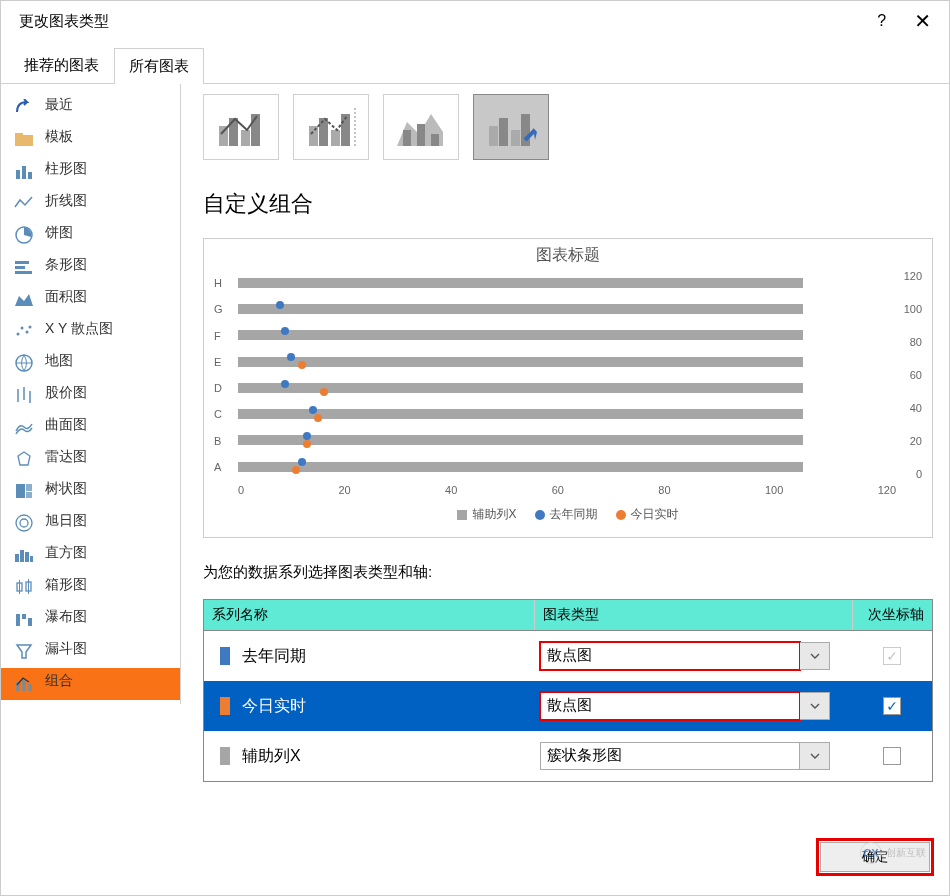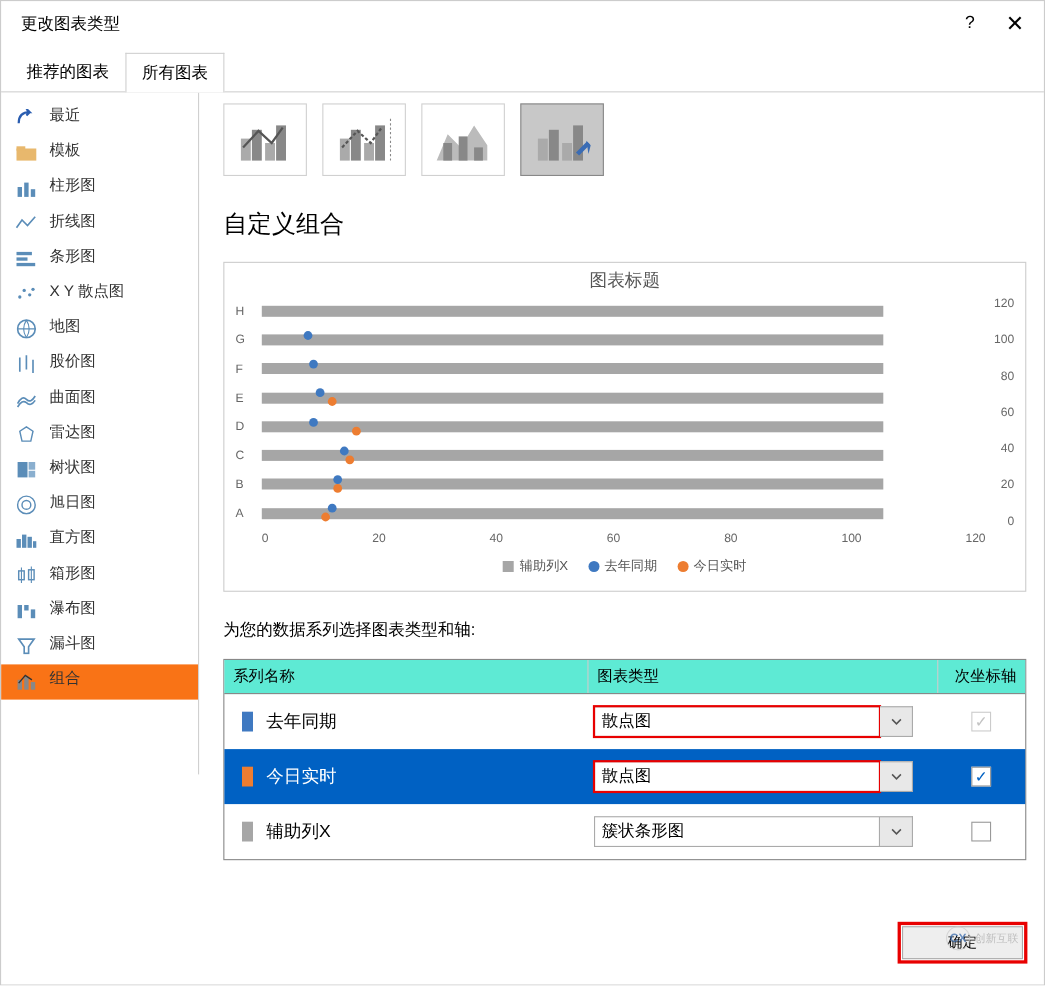--- a/index.html
+++ b/index.html
@@ -106,27 +106,44 @@
       <div class="item">
           <span class="ic">
             <svg width="20" height="16">
               <polyline points="1,12 6,5 11,10 18,2" fill="none" stroke="#5b8db8" stroke-width="1.5"></polyline>
             </svg>
           </span>
           <span>折线图</span>
         </div>
       <div class="item">
           <span class="ic">
+            <svg width="18" height="18">
+              <circle cx="9" cy="9" r="8" fill="none" stroke="#5b8db8" stroke-width="1.5"></circle>
+              <path d="M9 9 L9 1 A8 8 0 0 1 16 11 Z" fill="#5b8db8"></path>
+            </svg>
+          </span>
+          <span>饼图</span>
+        </div>
+      <div class="item">
+          <span class="ic">
             <svg width="20" height="16">
               <rect x="1" y="2" width="14" height="3" fill="#5b8db8"></rect>
               <rect x="1" y="7" width="10" height="3" fill="#5b8db8"></rect>
               <rect x="1" y="12" width="17" height="3" fill="#5b8db8"></rect>
             </svg>
           </span>
           <span>条形图</span>
+        </div>
+      <div class="item">
+          <span class="ic">
+            <svg width="20" height="16">
+              <polygon points="1,15 5,5 10,10 15,3 19,15" fill="#5b8db8"></polygon>
+            </svg>
+          </span>
+          <span>面积图</span>
         </div>
       <div class="item">
           <span class="ic">
             <svg width="20" height="16">
               <circle cx="4" cy="11" r="1.5" fill="#5b8db8"></circle>
               <circle cx="8" cy="5" r="1.5" fill="#5b8db8"></circle>
               <circle cx="13" cy="9" r="1.5" fill="#5b8db8"></circle>
               <circle cx="16" cy="4" r="1.5" fill="#5b8db8"></circle>
             </svg>
           </span>

